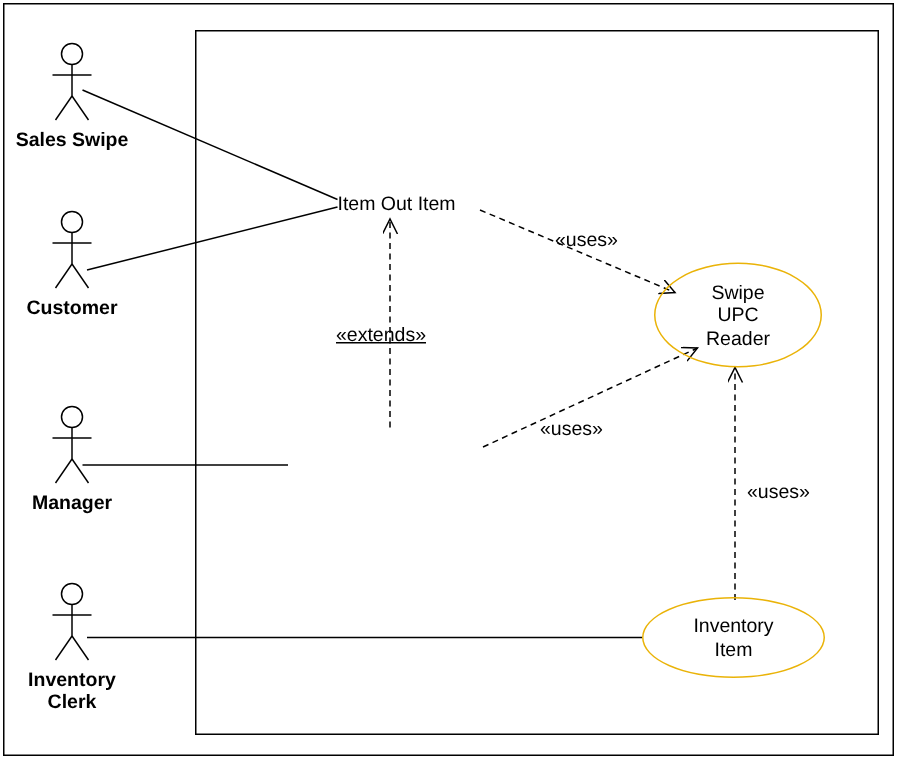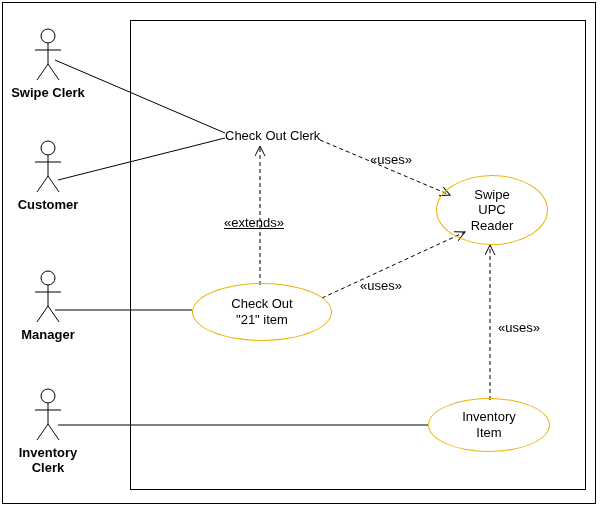--- a/index.html
+++ b/index.html
@@ -106,21 +106,21 @@
   </svg>
 
   <div class="actor" style="left:8px; top:28px; width:80px;">
     <svg class="stick" width="34" height="55">
       <circle cx="17" cy="8" r="7" fill="none" stroke="#000"></circle>
       <line x1="17" y1="15" x2="17" y2="36" stroke="#000"></line>
       <line x1="4" y1="22" x2="30" y2="22" stroke="#000"></line>
       <line x1="17" y1="36" x2="6" y2="52" stroke="#000"></line>
       <line x1="17" y1="36" x2="28" y2="52" stroke="#000"></line>
     </svg>
-    <div class="label">Swipe Clerk</div>
+    <div class="label">Sales Swipe</div>
   </div>
 
   <div class="actor" style="left:8px; top:270px; width:80px;">
     <svg class="stick" width="34" height="55">
       <circle cx="17" cy="8" r="7" fill="none" stroke="#000"></circle>
       <line x1="17" y1="15" x2="17" y2="36" stroke="#000"></line>
       <line x1="4" y1="22" x2="30" y2="22" stroke="#000"></line>
       <line x1="17" y1="36" x2="6" y2="52" stroke="#000"></line>
       <line x1="17" y1="36" x2="28" y2="52" stroke="#000"></line>
     </svg>
@@ -143,24 +143,22 @@
       <circle cx="17" cy="8" r="7" fill="none" stroke="#000"></circle>
       <line x1="17" y1="15" x2="17" y2="36" stroke="#000"></line>
       <line x1="4" y1="22" x2="30" y2="22" stroke="#000"></line>
       <line x1="17" y1="36" x2="6" y2="52" stroke="#000"></line>
       <line x1="17" y1="36" x2="28" y2="52" stroke="#000"></line>
     </svg>
     <div class="label" style="white-space:pre;">Inventory
 Clerk</div>
   </div>
 
-  <div class="text-node" style="left:225px; top:128px;">Check Out Clerk</div>
+  <div class="text-node" style="left:225px; top:128px;">Item Out Item</div>
 
-  <div class="usecase" style="left:192px; top:283px; width:140px; height:58px; white-space:pre;">Check Out
-"21" item</div>
 
   <div class="usecase" style="left:436px; top:175px; width:112px; height:70px; white-space:pre;">Swipe
 UPC
 Reader</div>
 
   <div class="usecase" style="left:428px; top:398px; width:122px; height:54px; white-space:pre;">Inventory
 Item</div>
 
   <div class="text-node" style="left:224px; top:215px;text-decoration:underline;">«extends»</div>
   <div class="text-node" style="left:370px; top:152px;">«uses»</div>

